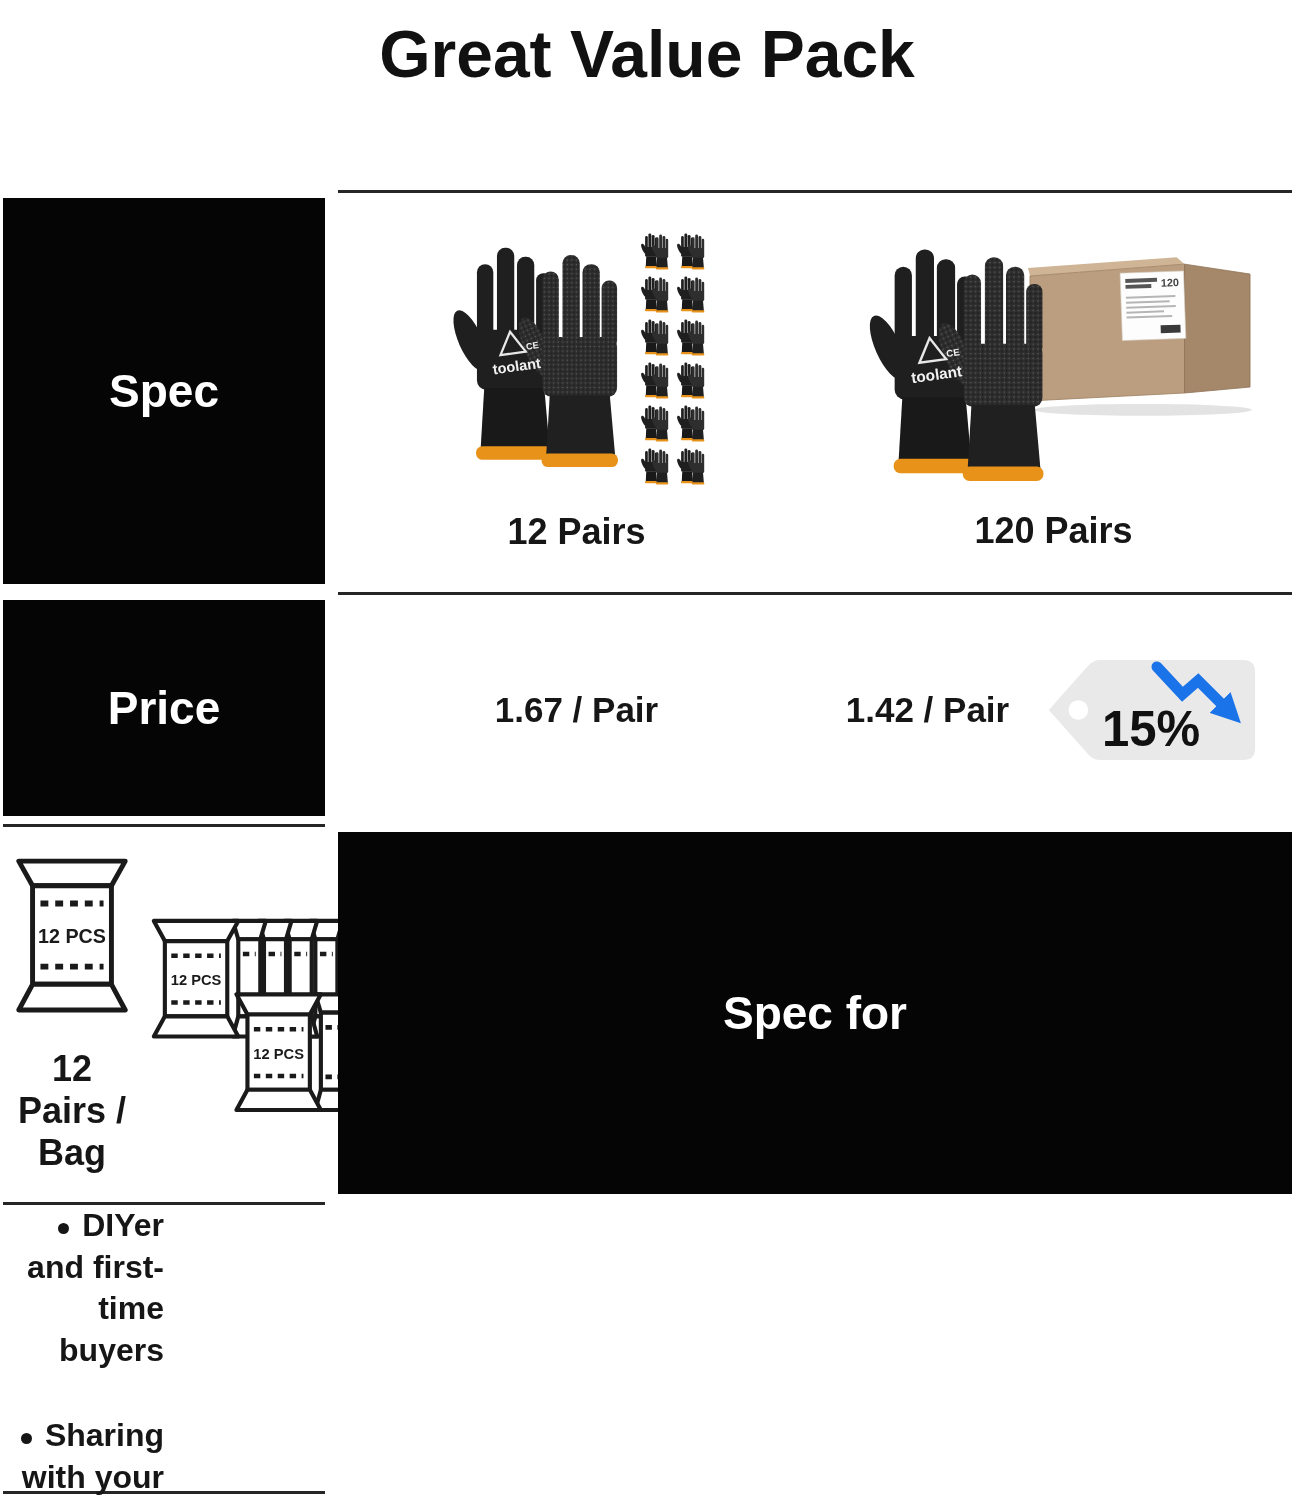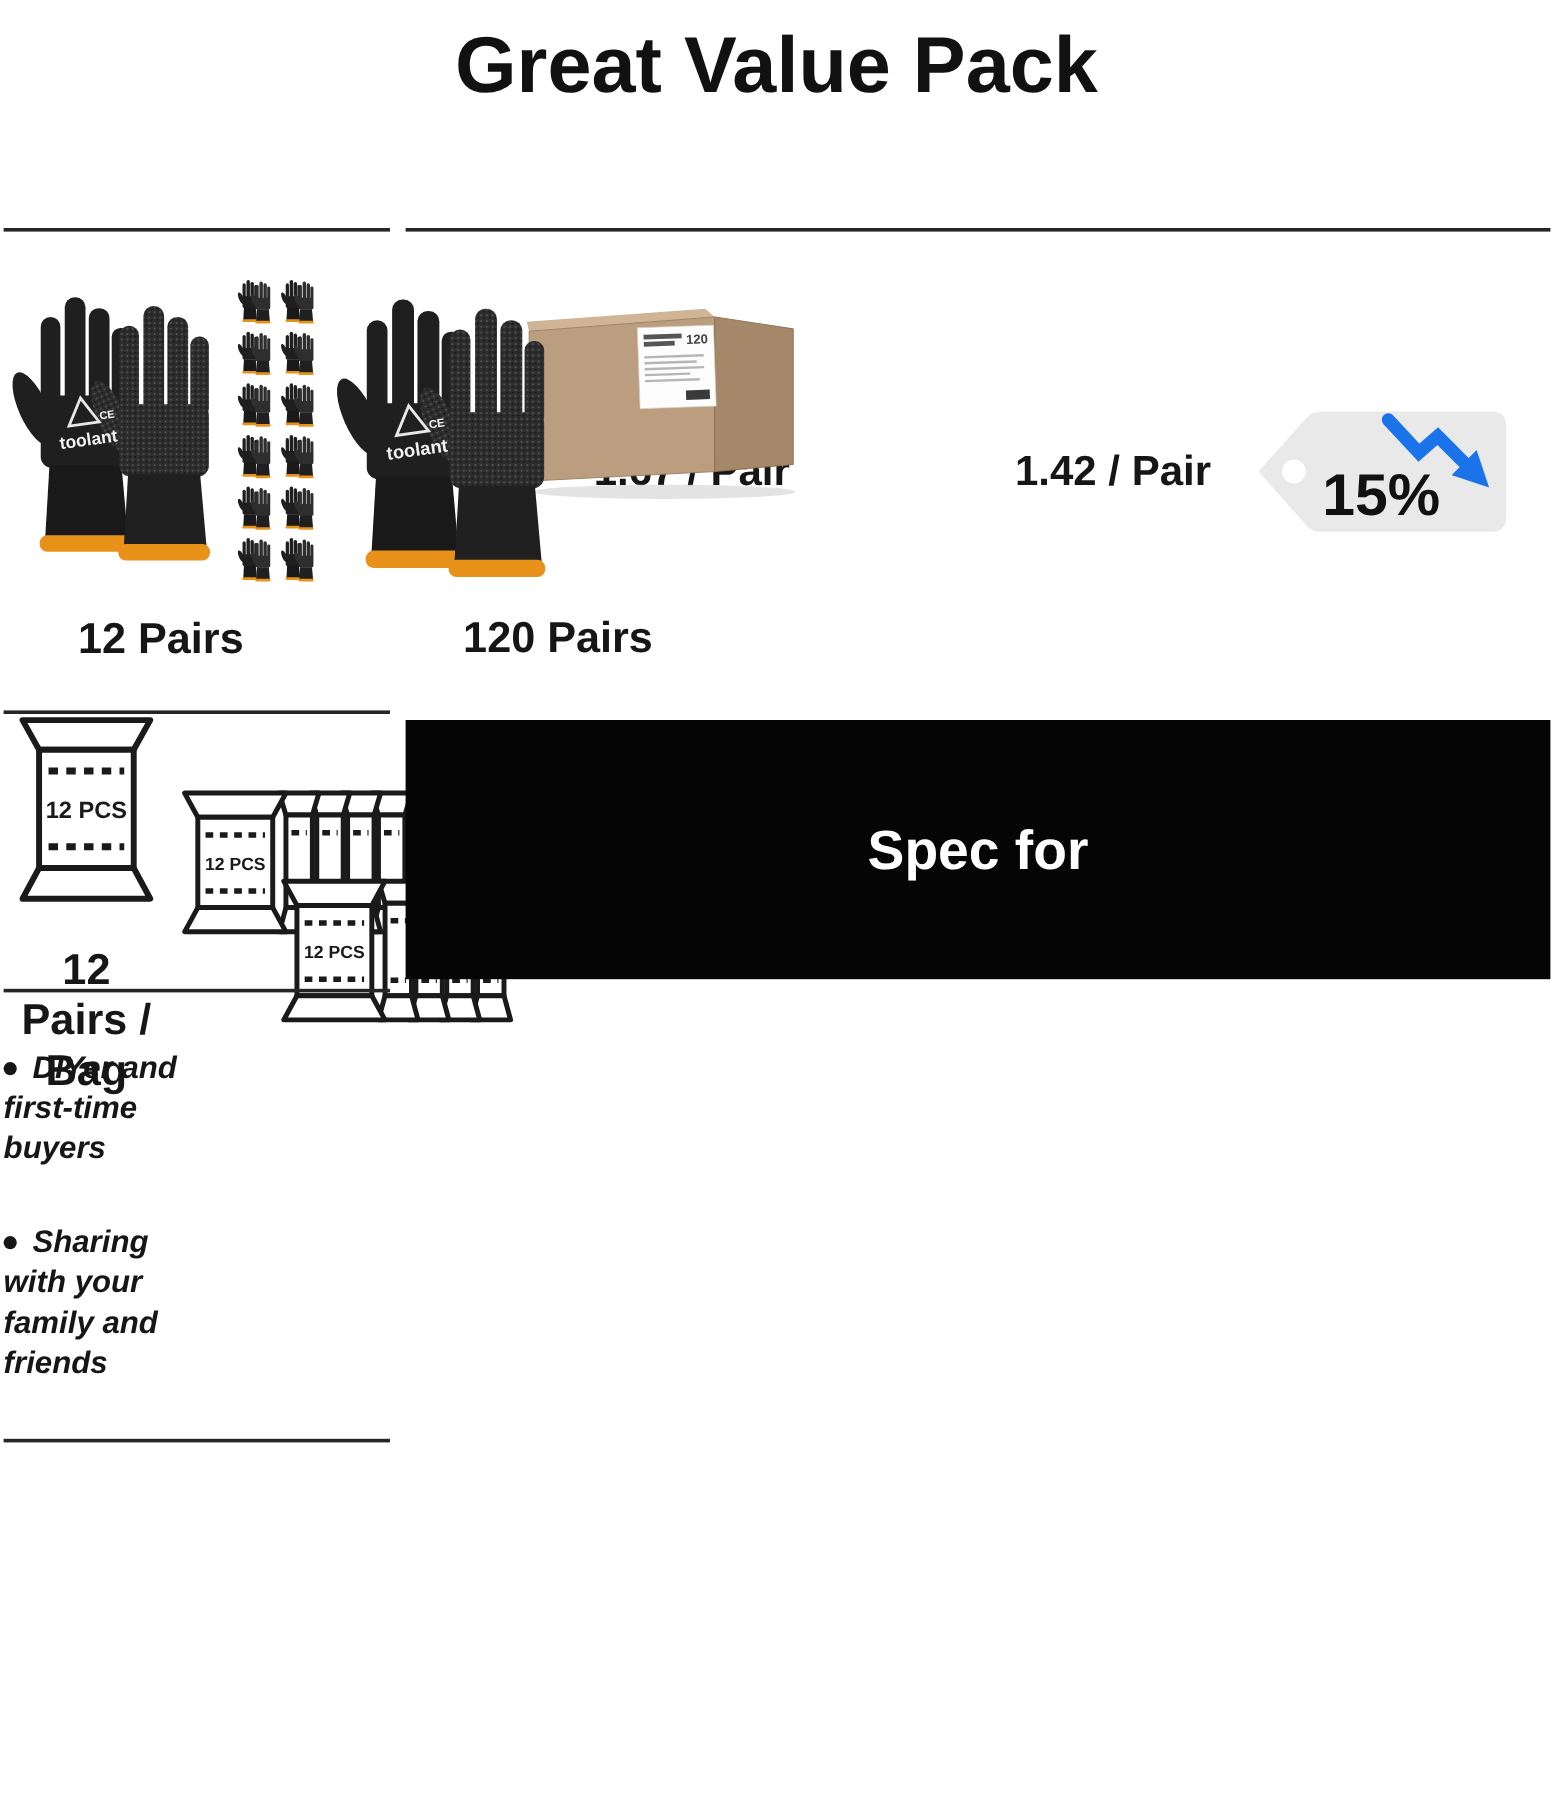--- a/index.html
+++ b/index.html
@@ -50,21 +50,21 @@
   .dashline.big { stroke-width: 6px; stroke-dasharray: 8 7; }
   .bagtxt {
     font-family: "Liberation Sans", sans-serif; font-weight: 800;
     fill: #1a1a1a; text-anchor: middle; font-size: 16px;
   }
   .bagtxt.big { font-size: 20px; }
   .pkg-cap1 { margin-top: 28px; }
   .pkg-cap2 { margin-top: 20px; }
 
   .bullets { display: flex; flex-direction: column; gap: 44px; align-items: center; }
-  .bullet { font-size: 26px; font-weight: 700; max-width: 436px; text-align: left; line-height: 1.3; font-style: italic; }
+  .bullet { font-size: 32px; font-weight: 700; max-width: 436px; text-align: right; line-height: 1.3; }
   .dot {
     display: inline-block; width: 11px; height: 11px; border-radius: 50%;
     background: #161616; margin-right: 13px; vertical-align: 2px;
   }
   .tagtxt {
     font-family: "Liberation Sans", sans-serif; font-weight: 800;
     font-size: 50px; fill: #111;
   }
   .brandtxt {
     font-family: "Liberation Sans", sans-serif; font-weight: 700;
@@ -125,20 +125,25 @@
 </svg>
 
 <div class="page">
 
   <div class="title-wrap">
     <div class="title">Great Value Pack</div>
   </div>
 
   <div class="table">
 
+    <div class="labelcell">
+      <div class="labelbox">
+        <span>Spec</span>
+      </div>
+    </div>
     <div class="content">
       <div class="opt">
         <div class="spec-visual">
           <svg viewBox="0 0 200 260" width="182" height="237">
             <use href="#glovePair"></use>
             <g transform="rotate(-8 74 134)">
               <path d="M60,132 L74,108 L88,132 Z" fill="none" stroke="#e8e8e8" stroke-width="2.5"></path>
               <text x="96" y="130" class="brandtxt" font-size="10">CE</text>
               <text x="76" y="152" class="brandtxt" font-size="16">toolant</text>
             </g>
@@ -186,20 +191,25 @@
               <path d="M60,132 L74,108 L88,132 Z" fill="none" stroke="#e8e8e8" stroke-width="2.5"></path>
               <text x="96" y="130" class="brandtxt" font-size="10">CE</text>
               <text x="76" y="152" class="brandtxt" font-size="16">toolant</text>
             </g>
           </svg>
         </div>
         <div class="caption cap-lg">120 Pairs</div>
       </div>
     </div>
 
+    <div class="labelcell">
+      <div class="labelbox">
+        <span>Price</span>
+      </div>
+    </div>
     <div class="content">
       <div class="opt">
         <div class="price">1.67 / Pair</div>
       </div>
       <div class="opt">
         <div class="pricewrap">
           <div class="price">1.42 / Pair</div>
           <svg viewBox="0 0 224 118" width="220" height="116">
             <path d="M8,59 L48,14 Q53,8 61,8 H206 Q218,8 218,20 V98 Q218,110 206,110 H61 Q53,110 48,104 Z" fill="#e9e9e9"></path>
             <circle cx="38" cy="59" r="10" fill="#ffffff"></circle>

